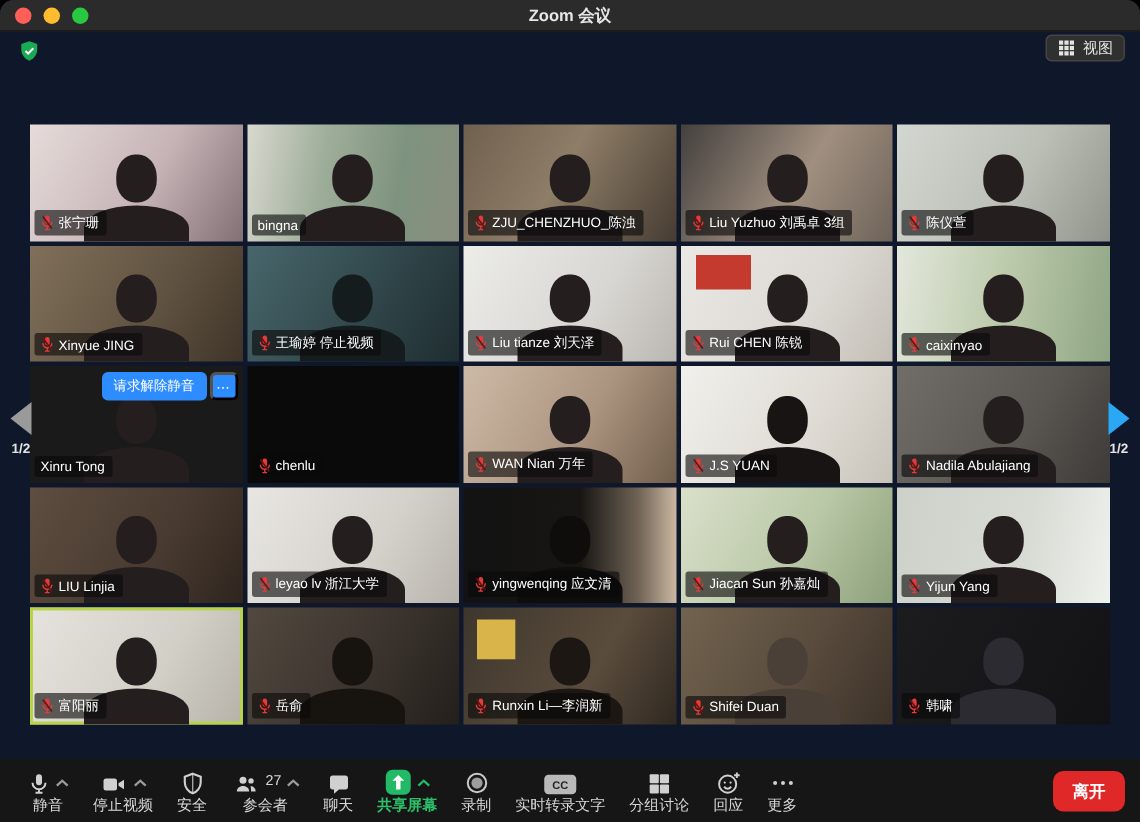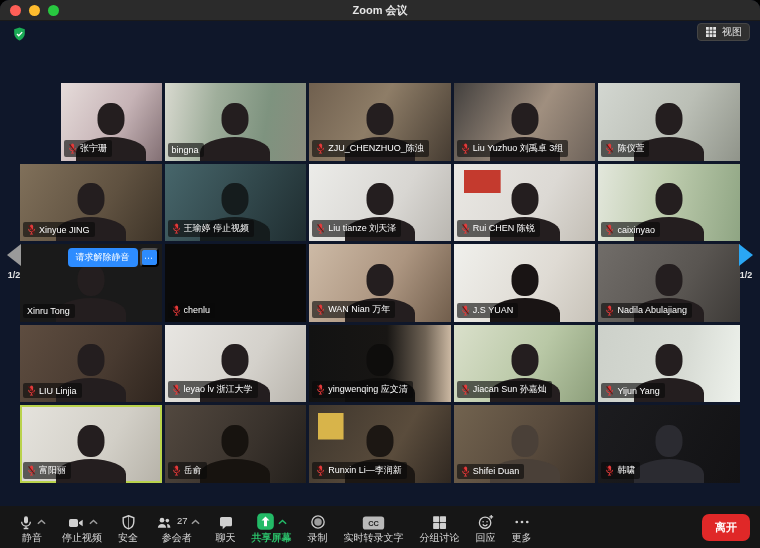--- a/index.html
+++ b/index.html
@@ -28,21 +28,21 @@
   .person::before{content:"";position:absolute;top:0;left:50%;transform:translateX(-50%);width:27px;height:32px;border-radius:46%;background:var(--sil,#241e1f);}
   .person::after{content:"";position:absolute;bottom:-6px;left:50%;transform:translateX(-50%);width:70px;height:30px;border-radius:50% 50% 0 0;background:var(--sil,#241e1f);}
   .name-tag{position:absolute;left:3px;bottom:4px;max-width:135px;display:flex;align-items:center;gap:3px;background:rgba(10,10,10,.62);padding:2px 5px 2px 4px;border-radius:2px;white-space:nowrap;overflow:hidden;}
   .name-tag .nm{font-size:9px;color:#fff;overflow:hidden;text-overflow:ellipsis;}
   .name-tag .micico{display:flex;flex:0 0 auto;}
   .unmute-overlay{position:absolute;top:4px;right:3px;display:flex;gap:2px;}
   .unmute-btn{background:var(--unmute-blue,#2d8cff);color:#fff;font-size:9px;padding:3px 8px;border-radius:4px;border:none;}
   .unmute-more{background:var(--unmute-blue,#2d8cff);color:#fff;font-size:9px;width:19px;display:flex;align-items:center;justify-content:center;border-radius:4px;letter-spacing:1px;}
 
   
-  .nav{position:absolute;width:24px;text-align:center;top:244px;}
+  .nav{position:absolute;width:24px;text-align:center;top:268px;}
   .nav.left{left:2px;}
   .nav.right{right:2px;}
   .tri-left{width:0;height:0;border-top:11px solid transparent;border-bottom:11px solid transparent;border-right:14px solid #9a9a9a;margin:0 auto;}
   .tri-right{width:0;height:0;border-top:11px solid transparent;border-bottom:11px solid transparent;border-left:14px solid var(--nav-blue,#2aa7f5);margin:0 auto;}
   .nav .pg{display:block;margin-top:4px;font-size:9px;font-weight:bold;color:#e3e3e3;}
 
   
   .toolbar{position:absolute;left:0;bottom:0;width:100%;height:42px;background:#161616;display:flex;align-items:center;padding:0 10px;}
   .tool{flex:0 0 auto;display:flex;flex-direction:column;align-items:center;justify-content:flex-start;padding:0 8px;gap:1px;cursor:default;}
   .tool .irow{height:20px;display:flex;align-items:flex-end;gap:3px;}
@@ -81,21 +81,21 @@
           <rect x="16.4" y="9.2" width="5.6" height="5.6"></rect>
           <rect x="2" y="16.4" width="5.6" height="5.6"></rect>
           <rect x="9.2" y="16.4" width="5.6" height="5.6"></rect>
           <rect x="16.4" y="16.4" width="5.6" height="5.6"></rect>
         </svg>
       </span>
     <span>视图</span>
   </button>
 
   <div class="grid" id="grid">
-      <div class="tile" style="background: linear-gradient(120deg, rgb(230, 220, 218) 0%, rgb(198, 179, 182) 55%, rgb(131, 112, 116) 100%); margin-left: 41px;">
+      <div class="tile" style="background: linear-gradient(120deg, rgb(230, 220, 218) 0%, rgb(198, 179, 182) 55%, rgb(131, 112, 116) 100%);">
     <div class="person"></div>
     <div class="name-tag">
       <span class="micico">
             <svg width="9" height="11" viewBox="0 0 14 18">
               <rect x="4.6" y="1" width="5" height="9" rx="2.5" fill="#e23b3b"></rect>
               <path d="M2.2 8a4.9 4.9 0 0 0 9.8 0" stroke="#e23b3b" stroke-width="1.6" fill="none"></path>
               <path d="M7 13.2v3M4.4 16.5h5.2" stroke="#e23b3b" stroke-width="1.5"></path>
               <path d="M2.2 2.2l9.8 13" stroke="#6e1111" stroke-width="1.8"></path>
             </svg>
           </span>

